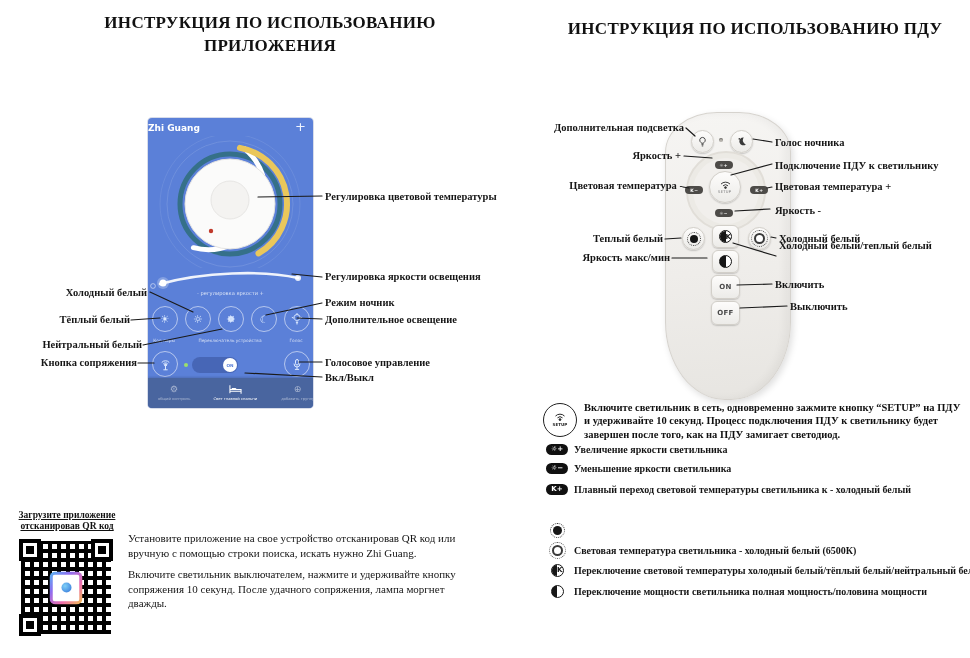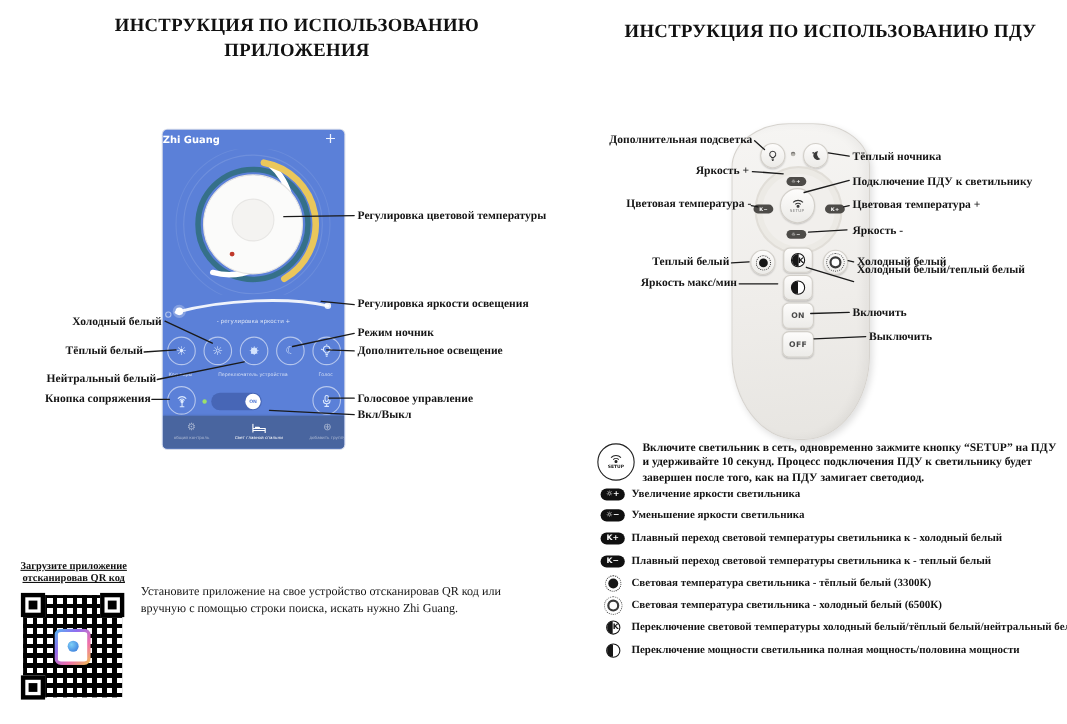--- a/index.html
+++ b/index.html
@@ -232,20 +232,21 @@
   </div>
   <div id="qr">
     <div class="pat"></div>
     <div class="finder" style="left:2px;top:2px;"></div>
     <div class="finder" style="right:2px;top:2px;"></div>
     <div class="finder" style="left:2px;bottom:2px;"></div>
     <div class="appic"></div>
   </div>
 
   <div class="para" style="left:128px;top:531px;width:338px;">Установите приложение на свое устройство отсканировав QR код или вручную с помощью строки поиска, искать нужно Zhi Guang.</div>
+  <div class="para" style="left:128px;top:567px;width:342px;">Включите светильник выключателем, нажмите и удерживайте кнопку сопряжения 10 секунд. После удачного сопряжения, лампа моргнет дважды.</div>
 
   <div id="remote">
     <div class="rbtn round" style="left:25px;top:17px;width:21px;height:21px;">
       <svg width="11" height="12" viewBox="0 0 12 13">
           <g fill="none" stroke="#3a3a3a" stroke-width="1">
         <path d="M6 1.5a3 3 0 0 0-1.5 5.6c.3.2.4.5.4.8h2.2c0-.3.1-.6.4-.8A3 3 0 0 0 6 1.5z"></path>
         <path d="M4.9 9.4h2.2M5.2 10.8h1.6"></path>
           </g>
         </svg>
     </div>
@@ -299,21 +300,21 @@
       <span class="onoff">OFF</span>
     </div>
   </div>
 
   <div class="callout ra" style="right:286px;top:122px;">Дополнительная подсветка</div>
   <div class="callout ra" style="right:289px;top:150px;">Яркость +</div>
   <div class="callout ra" style="right:287px;top:180px;">Цветовая температура -</div>
   <div class="callout ra" style="right:307px;top:233px;">Теплый белый</div>
   <div class="callout ra" style="right:300px;top:252px;">Яркость макс/мин</div>
 
-  <div class="callout" style="left:775px;top:137px;">Тёплый ночника</div>
+  <div class="callout" style="left:775px;top:137px;">Голос ночника</div>
   <div class="callout" style="left:775px;top:160px;">Подключение ПДУ к светильнику</div>
   <div class="callout" style="left:775px;top:181px;">Цветовая температура +</div>
   <div class="callout" style="left:775px;top:205px;">Яркость -</div>
   <div class="callout" style="left:779px;top:233px;">Холодный белый</div>
   <div class="callout" style="left:779px;top:240px;text-align:center;">Холодный белый/теплый белый</div>
   <div class="callout" style="left:775px;top:279px;">Включить</div>
   <div class="callout" style="left:790px;top:301px;">Выключить</div>
 
   <div id="setupNoteIcon">
     <svg width="14" height="9" viewBox="0 0 14 10">
@@ -343,33 +344,24 @@
     <span class="legend-tx">Уменьшение яркости светильника</span>
   </div>
   <div class="legend-row" style="top:481px;">
     <span class="legend-ic">
         <span class="lpill">
           <span class="p-tplus"></span>
         </span>
       </span>
     <span class="legend-tx">Плавный переход световой температуры светильника к - холодный белый</span>
   </div>
-  <div class="legend-row" style="top:502px;">
-    <span class="legend-ic">
-        <span class="lpill">
-          <span class="p-tminus"></span>
-        </span>
-      </span>
-    <span class="legend-tx">Плавный переход световой температуры светильника к - теплый белый</span>
-  </div>
   <div class="legend-row" style="top:522px;">
     <span class="legend-ic">
         <span class="sunf"></span>
       </span>
-    <span class="legend-tx">Световая температура светильника - тёплый белый (3300К)</span>
   </div>
   <div class="legend-row" style="top:542px;">
     <span class="legend-ic">
         <span class="suno"></span>
       </span>
     <span class="legend-tx">Световая температура светильника - холодный белый (6500К)</span>
   </div>
   <div class="legend-row" style="top:562px;">
     <span class="legend-ic">
         <span class="kc"></span>

